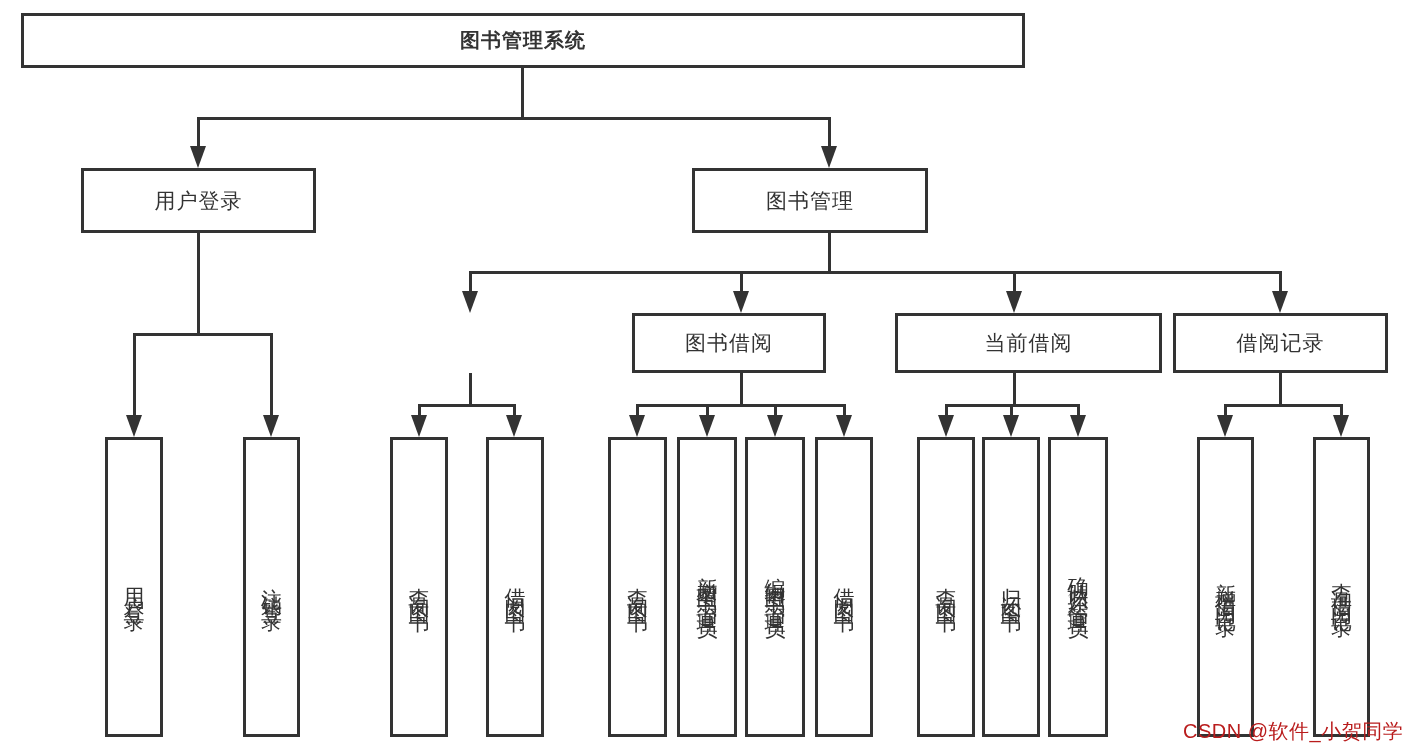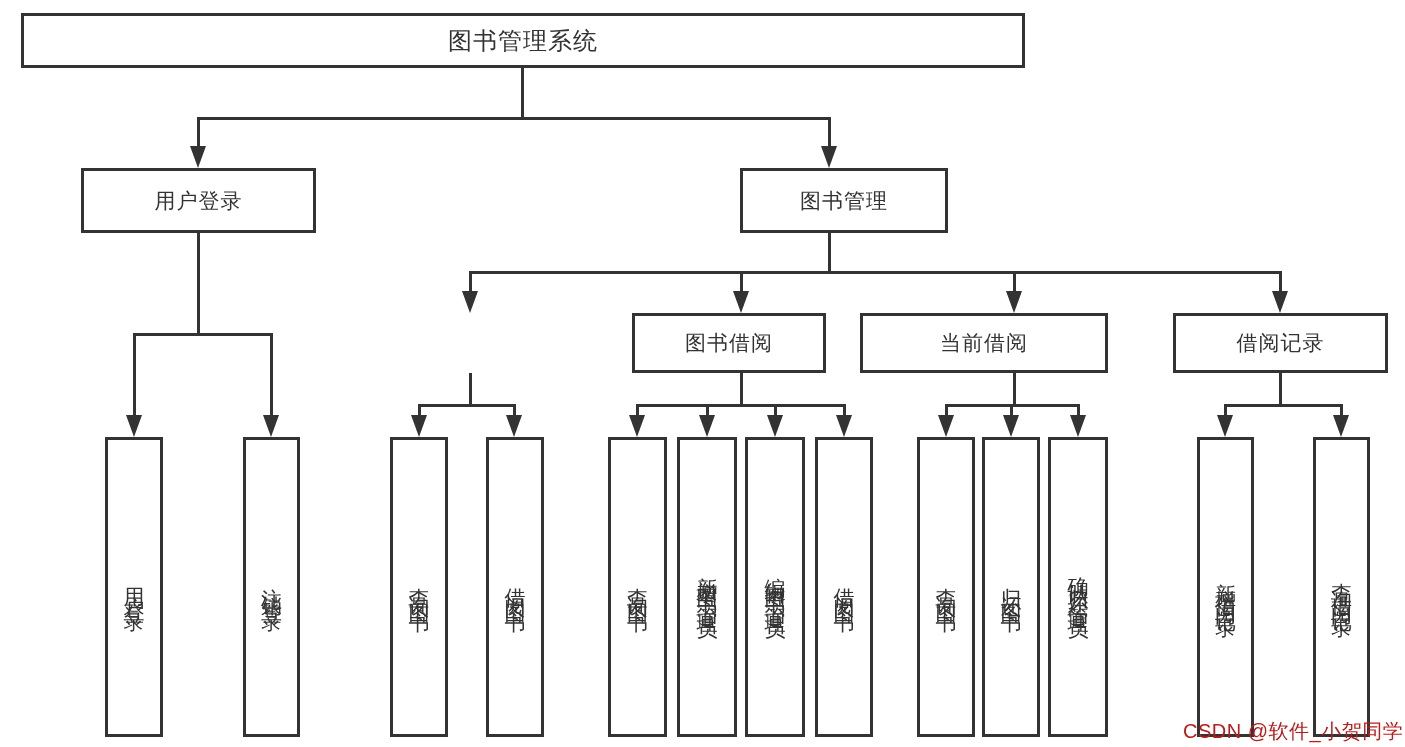--- a/index.html
+++ b/index.html
@@ -5,21 +5,21 @@
   html,body{margin:0;padding:0;background:#ffffff;}
   .canvas{
     position:relative;width:1405px;height:747px;background:#ffffff;overflow:hidden;
     font-family:"Liberation Sans","DejaVu Sans",sans-serif;color:#333333;
   }
   .box{
     position:absolute;box-sizing:border-box;border:3px solid #333333;background:#ffffff;
     display:flex;align-items:center;justify-content:center;
     font-size:21px;letter-spacing:1px;color:#333333;
   }
-  .root{font-size:24px;}
+  .root{font-size:20px;font-weight:bold;}
   .leaf{
     position:absolute;box-sizing:border-box;border:3px solid #333333;background:#ffffff;
     writing-mode:vertical-rl;text-orientation:mixed;text-align:center;
     font-size:21px;letter-spacing:8px;color:#333333;
     display:flex;align-items:center;justify-content:center;
     top:437px;height:300px;
   }
   .lv{position:absolute;width:3px;background:#333333;}
   .lh{position:absolute;height:3px;background:#333333;}
   .ah{position:absolute;width:0;height:0;
@@ -91,24 +91,24 @@
   <div class="ah" style="left:836px;top:415px"></div>
   <div class="ah" style="left:938px;top:415px"></div>
   <div class="ah" style="left:1003px;top:415px"></div>
   <div class="ah" style="left:1070px;top:415px"></div>
   <div class="ah" style="left:1217px;top:415px"></div>
   <div class="ah" style="left:1333px;top:415px"></div>
 
   <div class="box root" style="left:21px;top:13px;width:1004px;height:55px">图书管理系统</div>
 
   <div class="box" style="left:81px;top:168px;width:235px;height:65px">用户登录</div>
-  <div class="box" style="left:740px;top:168px;width:208px;height:65px">图书管理</div>
+  <div class="box" style="left:692px;top:168px;width:236px;height:65px">图书管理</div>
 
   <div class="box" style="left:632px;top:313px;width:194px;height:60px">图书借阅</div>
-  <div class="box" style="left:860px;top:313px;width:248px;height:60px">当前借阅</div>
+  <div class="box" style="left:895px;top:313px;width:267px;height:60px">当前借阅</div>
   <div class="box" style="left:1173px;top:313px;width:215px;height:60px">借阅记录</div>
 
   <div class="leaf" style="left:105px;width:58px">用户登录</div>
   <div class="leaf" style="left:243px;width:57px">注销登录</div>
 
   <div class="leaf" style="left:390px;width:58px">查询图书</div>
   <div class="leaf" style="left:486px;width:58px">借阅图书</div>
 
   <div class="leaf" style="left:608px;width:59px">查询图书</div>
   <div class="leaf" style="left:677px;width:60px;letter-spacing:6px">新增图书（管理员）</div>

